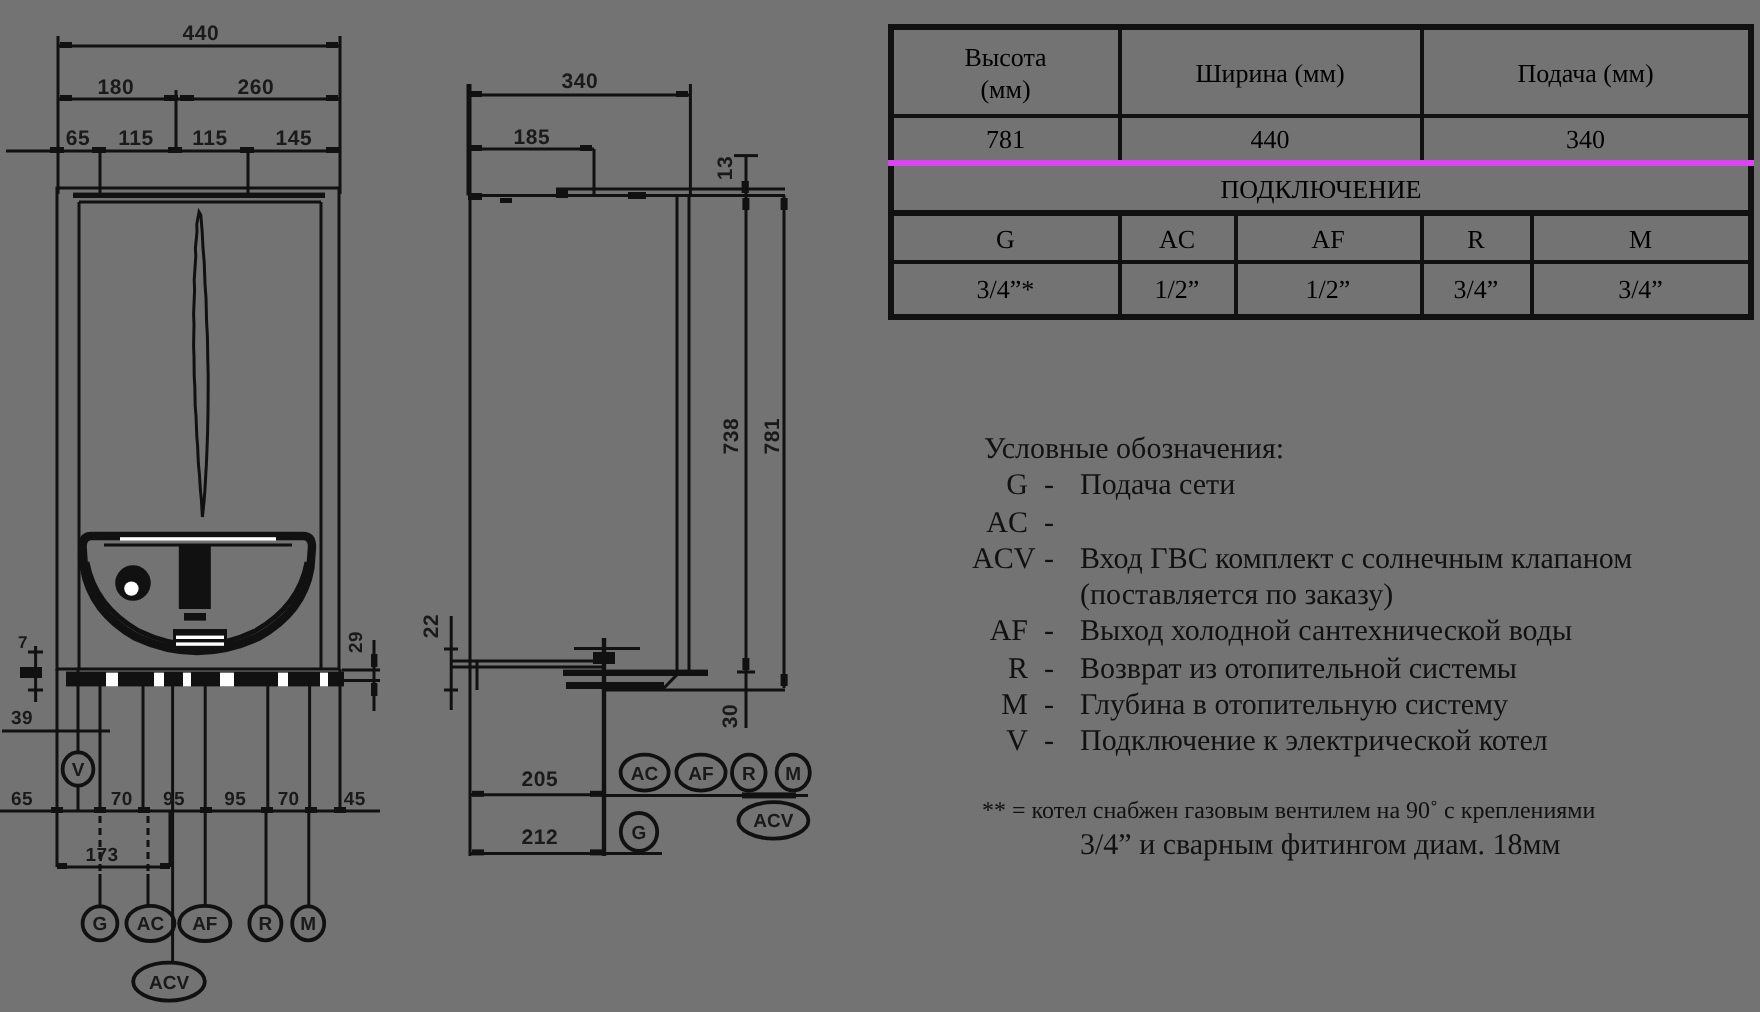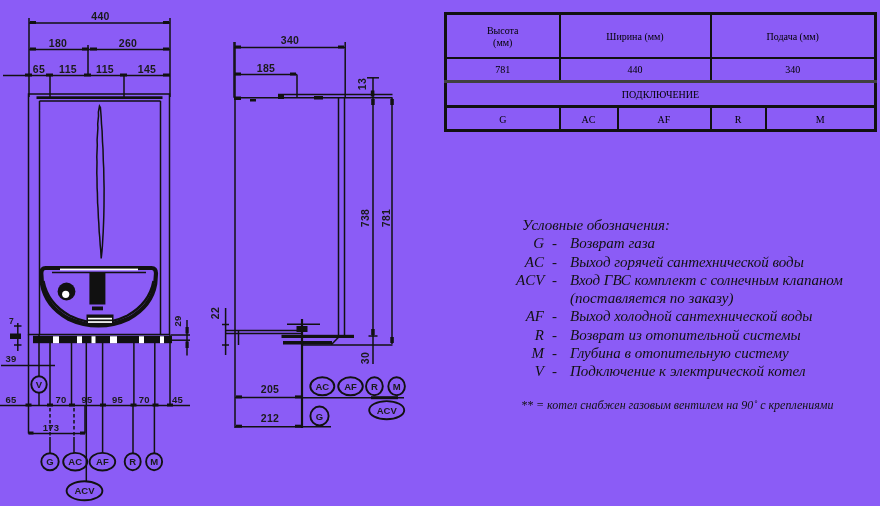--- a/index.html
+++ b/index.html
@@ -1,26 +1,26 @@
 <!DOCTYPE html>
 <html><head>
 <meta charset="utf-8">
 <style>
   html,body{margin:0;padding:0;background:#fff;width:880px;height:506px;overflow:hidden;-webkit-font-smoothing:antialiased;}
   *{-webkit-font-smoothing:antialiased;}
-  #page{position:relative;width:880px;height:506px;background:#8b5cf6;color:#1a1a1a;}
+  #page{position:relative;width:880px;height:506px;background:#737373;color:#1a1a1a;}
   svg text{font-family:"Liberation Sans",sans-serif;fill:#1a1a1a;}
   .dn{font-size:10.5px;font-weight:bold;letter-spacing:0.3px;}
   .dns{font-size:9.5px;font-weight:bold;letter-spacing:0.2px;}
   .el{font-size:9.5px;font-weight:bold;}
-  table{border-collapse:collapse;table-layout:fixed;font-family:"Liberation Serif",serif;font-size:10px;color:#000;}
+  table{border-collapse:collapse;table-layout:fixed;font-family:"Liberation Serif",serif;font-size:13px;color:#000;}
   td{border:2px solid #111;text-align:center;vertical-align:middle;padding:2.5px 0 0 0;line-height:1.25;}
   table{border:3px solid #111;}
-  tr.thick td{border-top:3px solid #404040;border-bottom:3px solid #111;}
-  #legend{position:absolute;left:516px;top:216px;font-family:"Liberation Serif",serif;font-style:italic;font-size:15px;line-height:18.3px;color:#111;white-space:nowrap;}
+  tr.thick td{border-top:3px solid #d946ef;border-bottom:3px solid #111;}
+  #legend{position:absolute;left:486px;top:216px;font-family:"Liberation Serif",serif;font-size:15px;line-height:18.3px;color:#111;white-space:nowrap;}
   .lrow{display:flex;}
   .lab{width:28px;text-align:right;flex:none;}
   .dsh{width:26px;text-align:left;padding-left:8px;flex:none;box-sizing:border-box;}
 </style>
 </head>
 <body>
 <div id="page">
 
 <svg width="440" height="506" viewBox="0 0 440 506" style="position:absolute;left:0;top:0;">
   <g fill="none" stroke="#111" stroke-width="1.5">
@@ -328,36 +328,42 @@
 
 
   <tr style="height:24px;">
     <td>G</td>
           <td>AC</td>
           <td>AF</td>
           <td>R</td>
           <td>M</td>
   </tr>
 
+  <tr style="height:28px;">
+    <td>3/4”*</td>
+          <td>1/2”</td>
+          <td>1/2”</td>
+          <td>3/4”</td>
+          <td>3/4”</td>
+  </tr>
   </tbody>
 </table>
 
 <div id="legend">
 
   <div style="margin-left:6px;">Условные обозначения:</div>
 
   <div class="lrow">
         <span class="lab">G</span>
         <span class="dsh">-</span>
-        <span>Возврат газа</span>
+        <span>Подача сети</span>
       </div>
   <div class="lrow">
         <span class="lab">AC</span>
         <span class="dsh">-</span>
-        <span>Выход горячей сантехнической воды</span>
       </div>
   <div class="lrow">
         <span class="lab">ACV</span>
         <span class="dsh">-</span>
         <span>Вход ГВС комплект с солнечным клапаном</span>
       </div>
   <div class="lrow">
         <span class="lab"></span>
         <span class="dsh"></span>
         <span>(поставляется по заказу)</span>
@@ -377,14 +383,15 @@
         <span class="dsh">-</span>
         <span>Глубина в отопительную систему</span>
       </div>
   <div class="lrow">
         <span class="lab">V</span>
         <span class="dsh">-</span>
         <span>Подключение к электрической котел</span>
       </div>
 
   <div style="margin-top:15px;margin-left:5px;font-size:12px;">** = котел снабжен газовым вентилем на 90˚ с креплениями</div>
+  <div style="margin-left:54px;">3/4” и сварным фитингом диам. 18мм</div>
 </div>
 </div>
 
 </body></html>

